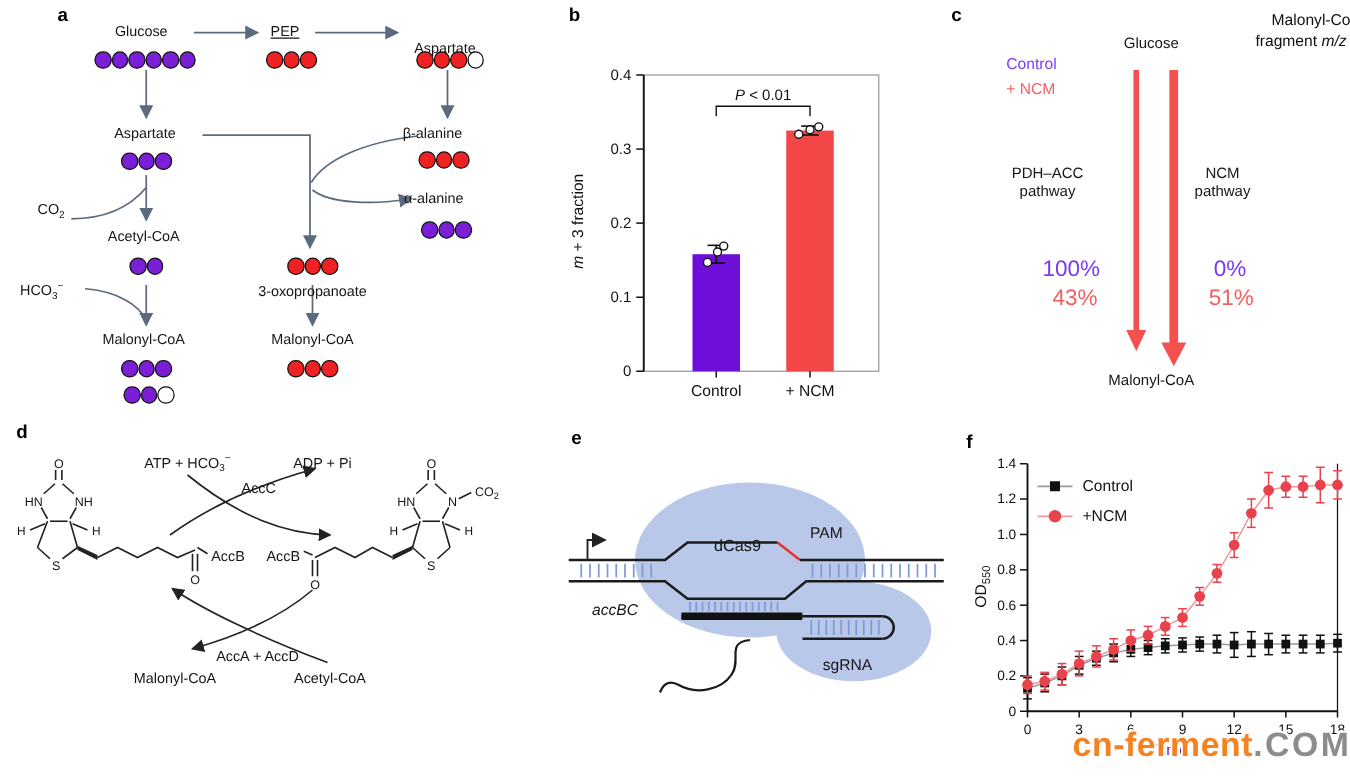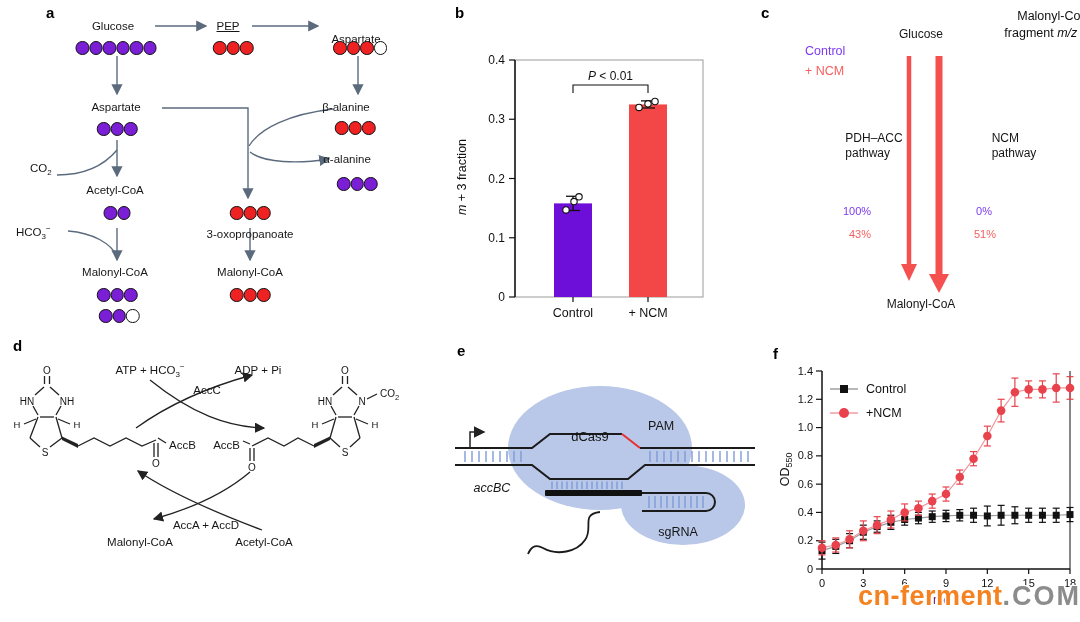--- a/index.html
+++ b/index.html
@@ -13,22 +13,22 @@
   .dot{width:11.5px;height:11.5px;border:1.5px solid #101010;border-radius:50%;}
   .dot.p{background:var(--purple);}
   .dot.r{background:var(--red);}
   .dot.w{background:#ffffff;}
   .cofactor{position:absolute;font-size:11.5px;color:#161616;white-space:nowrap;}
   .cofactor sub{font-size:8px;}
   .cofactor sup{font-size:8px;}
   .b-title{position:absolute;left:528px;top:8px;width:170px;text-align:center;font-size:12.5px;line-height:17px;color:#111;}
   .rot-label{position:absolute;text-align:center;font-size:12.5px;color:#111;transform:rotate(-90deg);white-space:nowrap;}
   .c-text{position:absolute;font-size:12px;color:#161616;}
-  .c-2line{text-align:left;line-height:15px;transform:translateX(-50%);margin-left:36px;}
-  .pct{position:absolute;font-size:11px;font-weight:500;transform:translateX(-50%);}
+  .c-2line{text-align:center;line-height:15px;transform:translateX(-50%);}
+  .pct{position:absolute;font-size:18px;font-weight:500;transform:translateX(-50%);}
   .purple-text{color:var(--purple-text);}
   .red-text{color:var(--red-text);}
   #watermark{position:absolute;left:858px;top:581px;z-index:50;font-weight:800;font-size:27px;letter-spacing:0.5px;white-space:nowrap;}
   #watermark .wm-orange{color:var(--watermark-orange);
      text-shadow:1.5px 1.5px 0 #fff,-1.5px -1.5px 0 #fff,1.5px -1.5px 0 #fff,-1.5px 1.5px 0 #fff,0 2px 0 #fff;}
   #watermark .wm-gray{color:var(--watermark-gray);letter-spacing:2px;
      text-shadow:1.5px 1.5px 0 #fff,-1.5px -1.5px 0 #fff,1.5px -1.5px 0 #fff,-1.5px 1.5px 0 #fff;}
   .xlabel-f{position:absolute;left:876px;top:593px;width:140px;text-align:center;font-size:12.5px;color:#701a75;}
   svg text{font-family:"Liberation Sans",sans-serif;}
 </style>

